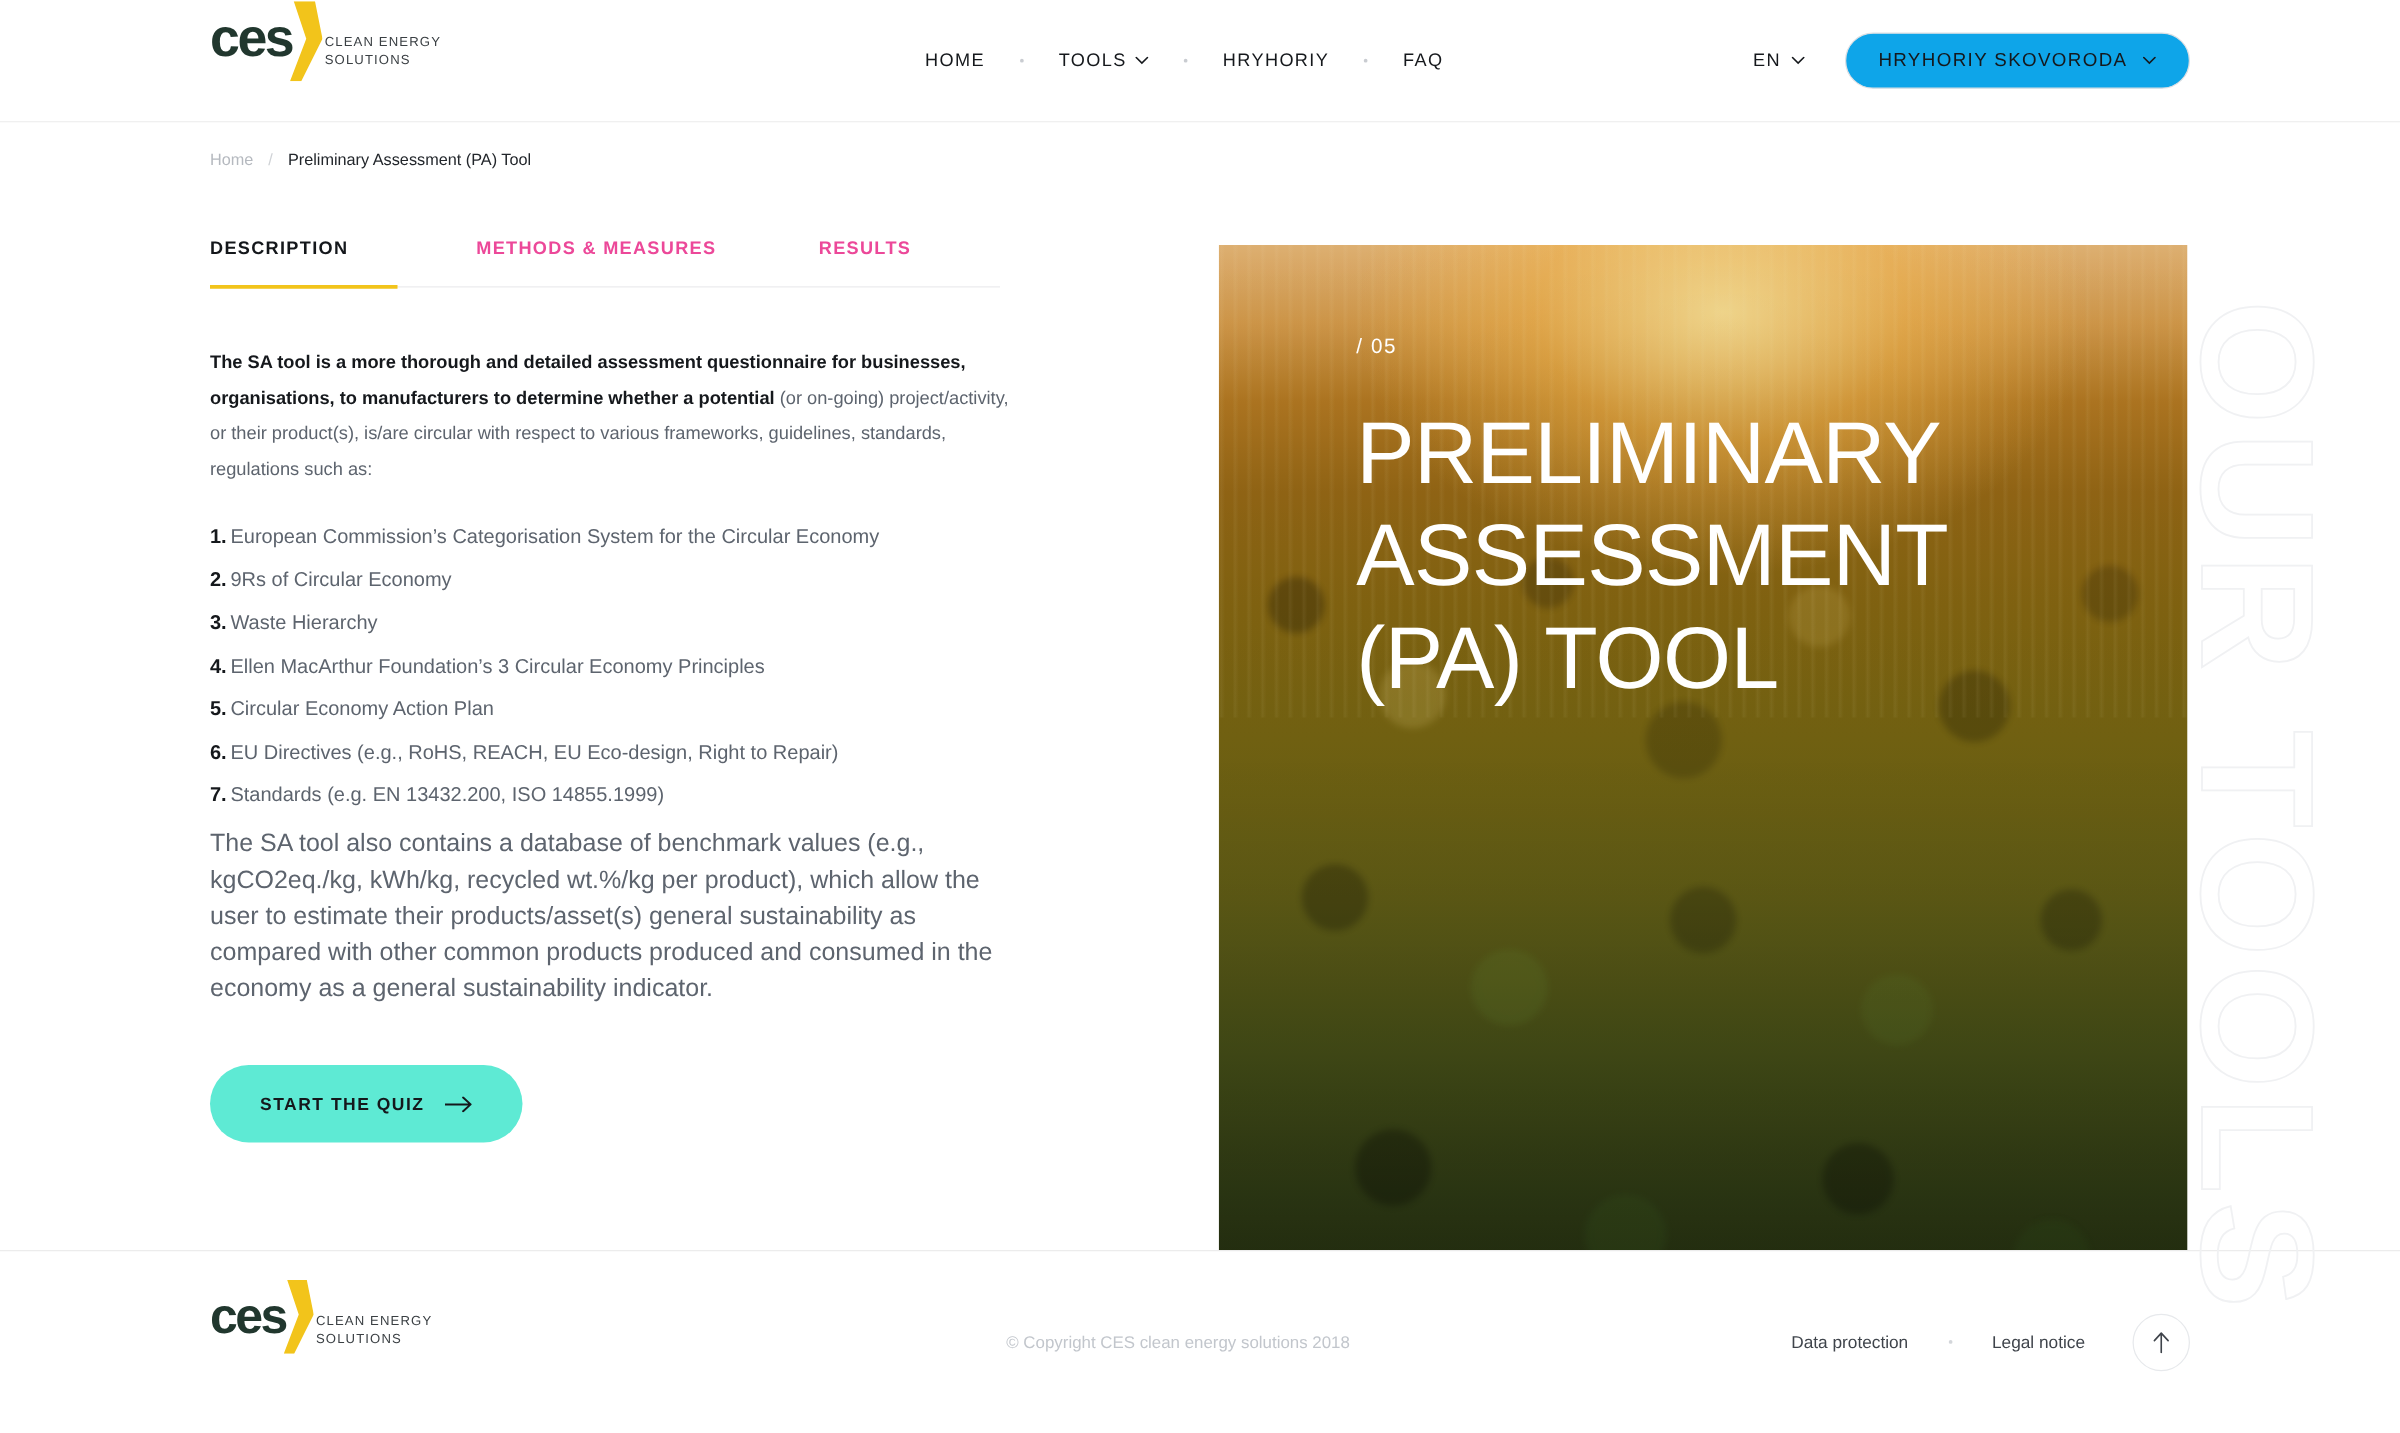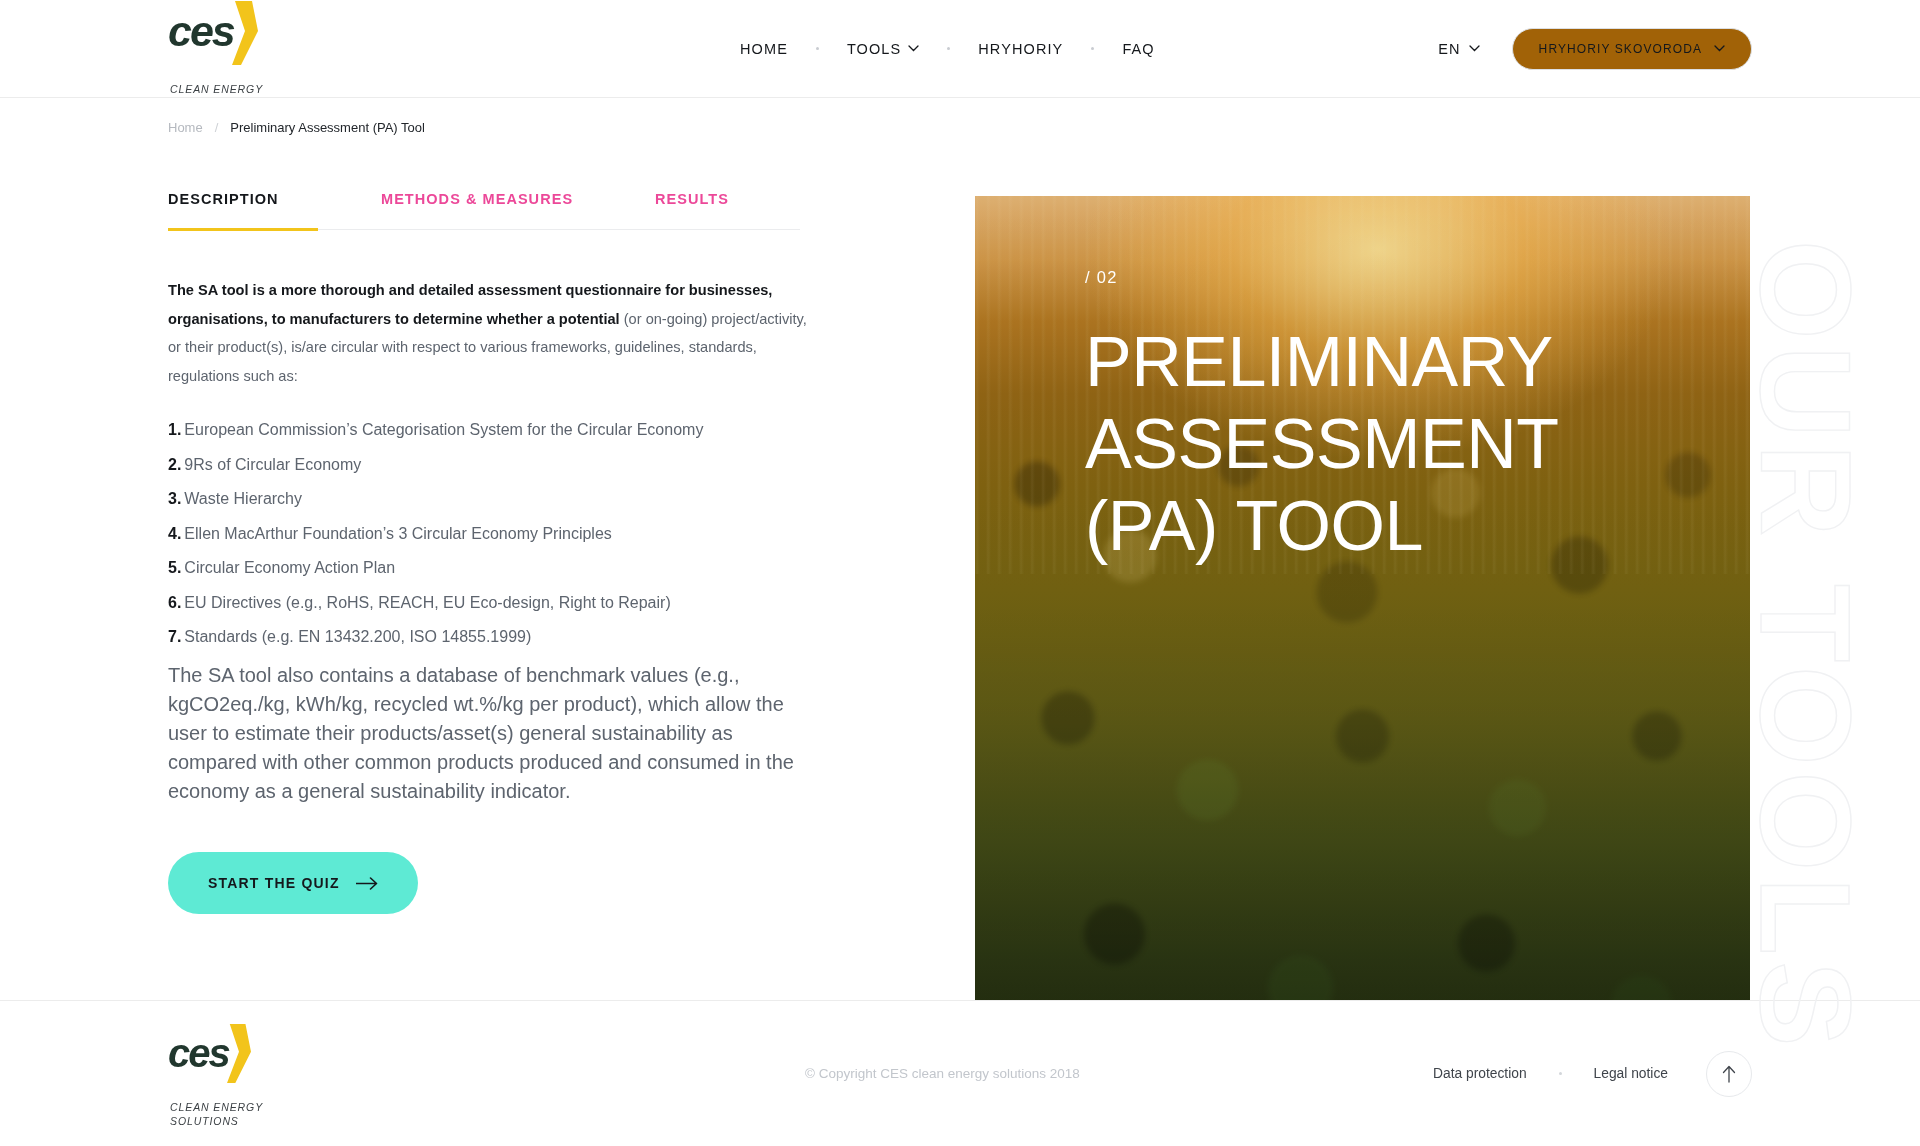--- a/index.html
+++ b/index.html
@@ -18,23 +18,22 @@
     align-items: center;
     border-bottom: 1px solid #ececec;
     background: #fff;
     position: relative;
   }
   .logo-wrap {
     position: absolute;
     left: 168px;
     top: 10px;
     display: flex;
-    flex-direction: column;
+    flex-direction: row;
     align-items: flex-start;
-    font-style: italic;
   }
   .logo-main { display: flex; align-items: flex-start; }
   .logo-ces {
     font-size: 43px;
     font-weight: 700;
     letter-spacing: -2px;
     color: #21372e;
     line-height: 1;
   }
   .logo-chev {
@@ -87,23 +86,23 @@
     display: flex; align-items: center; gap: 8px;
     font-size: 14.5px; letter-spacing: 1.1px; font-weight: 500;
     color: #15181c; cursor: pointer;
     padding: 6px 8px;
   }
   .user-pill {
     display: flex; align-items: center; gap: 12px;
     border: 1px solid #dcdfe3;
     border-radius: 30px;
     padding: 13px 26px;
-    font-size: 12px; letter-spacing: 1.1px; font-weight: 500;
+    font-size: 15px; letter-spacing: 1.1px; font-weight: 500;
     color: #15181c; cursor: pointer;
-    background: #a16207;
+    background: #0ea5e9;
     white-space: nowrap;
   }
 
   
   .page {
     position: relative;
     height: 902px;
     display: flex;
     background: #fff;
   }
@@ -443,21 +442,21 @@
   <div class="watermark">
     <span>OUR TOOLS</span>
   </div>
 
   <div class="hero">
     <div class="hero-bg"></div>
     <div class="hero-tex"></div>
     <div class="hero-streaks"></div>
     <div class="hero-shade"></div>
     <div class="hero-inner">
-      <div class="hero-num">/ 02</div>
+      <div class="hero-num">/ 05</div>
       <div class="hero-title">PRELIMINARY ASSESSMENT (PA) TOOL</div>
     </div>
   </div>
 </div>
 
 <div class="footer">
 
   <div class="f-logo logo-wrap" style="position:absolute;left:168px;top:32px;">
     <div class="logo-main">
       <span class="logo-ces">ces</span>

